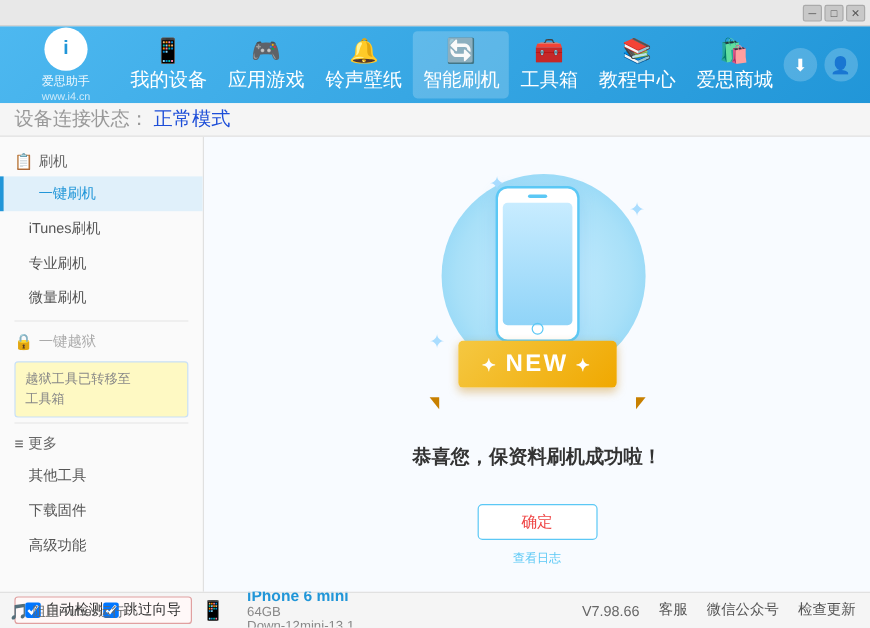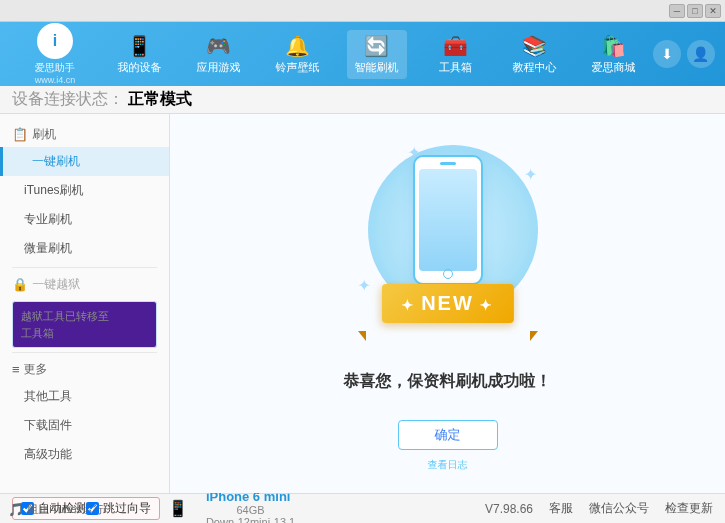--- a/index.html
+++ b/index.html
@@ -49,21 +49,21 @@
     .nav-items {
       display: flex; flex: 1; justify-content: space-around; align-items: center;
     }
     .nav-item {
       display: flex; flex-direction: column; align-items: center;
       color: white; cursor: pointer; padding: 4px 8px; border-radius: 4px;
       min-width: 60px;
     }
     .nav-item.active { background: rgba(255,255,255,0.2); }
     .nav-icon { font-size: 20px; margin-bottom: 2px; }
-    .nav-label { font-size: 11px; }
+    .nav-label { font-size: 16px; }
     .header-right {
       display: flex; gap: 6px; align-items: center;
     }
     .header-right-btn {
       width: 28px; height: 28px;
       border-radius: 50%;
       background: rgba(255,255,255,0.2);
       display: flex; align-items: center; justify-content: center;
       color: white; cursor: pointer; font-size: 14px;
     }
@@ -71,21 +71,21 @@
     
     .status-bar {
       height: 28px;
       background: #f5f5f5;
       border-bottom: 1px solid #ddd;
       display: flex; align-items: center;
       padding: 0 12px;
       font-size: 16px; color: #333;
     }
     .status-bar .status-label { color: #999; margin-right: 4px; }
-    .status-value { color: #000000; font-weight: bold; }
+    .status-value { color: #1d4ed8; font-weight: normal; }
 
     
     .main-layout {
       display: flex;
       height: calc(523px - 22px - 64px - 28px - 30px);
     }
 
     
     .sidebar {
       width: 170px;
@@ -110,21 +110,21 @@
       background: #e0f0fa;
       color: #2196d8;
       border-left: 3px solid #2196d8;
       padding-left: 29px;
       font-family: Liberation Mono, monospace;
     }
     .sidebar-divider { height: 1px; background: #e8e8e8; margin: 4px 12px; }
     .sidebar-note {
       margin: 4px 12px;
       padding: 6px 8px;
-      background: #4c1d95;
+      background: #fef9c3;
       border: 1px solid #c8e0f7;
       border-radius: 3px;
       font-size: 11px; color: #888;
       line-height: 1.5;
     }
 
     
     .content {
       flex: 1;
       background: #f8fbff;
@@ -246,21 +246,21 @@
       margin-bottom: 28px;
       font-weight: bold;
     }
 
     
     .confirm-btn {
       width: 100px; height: 30px;
       background: white;
       border: 1px solid #5bc8f5;
       border-radius: 4px;
-      color: #3b82f6;
+      color: #ef4444;
       font-size: 13px;
       cursor: pointer;
       margin-bottom: 8px;
       display: flex; align-items: center; justify-content: center;
     }
     .check-update-link {
       font-size: 10px;
       color: #5bc8f5;
       cursor: pointer;
       text-decoration: none;
@@ -288,21 +288,21 @@
       font-size: 12px; color: #333;
     }
     .checkbox-item input[type=checkbox] { cursor: pointer; }
     .device-info {
       margin-left: 4px;
       display: flex; flex-direction: column;
     }
     .device-name {
       font-size: 13px; font-weight: bold; color: #2196d8;
     }
-    .device-details { font-size: 11px; color: #888; text-align: center; }
+    .device-details { font-size: 11px; color: #888; }
     .bottom-right {
       margin-left: auto;
       display: flex; align-items: center; gap: 16px;
       font-size: 12px; color: #666;
     }
     .bottom-link { cursor: pointer; color: #555; }
     .itunes-icon { font-size: 13px; }
 
     
     .device-phone-icon { color: #2196d8; font-size: 16px; margin-right: 6px; }

